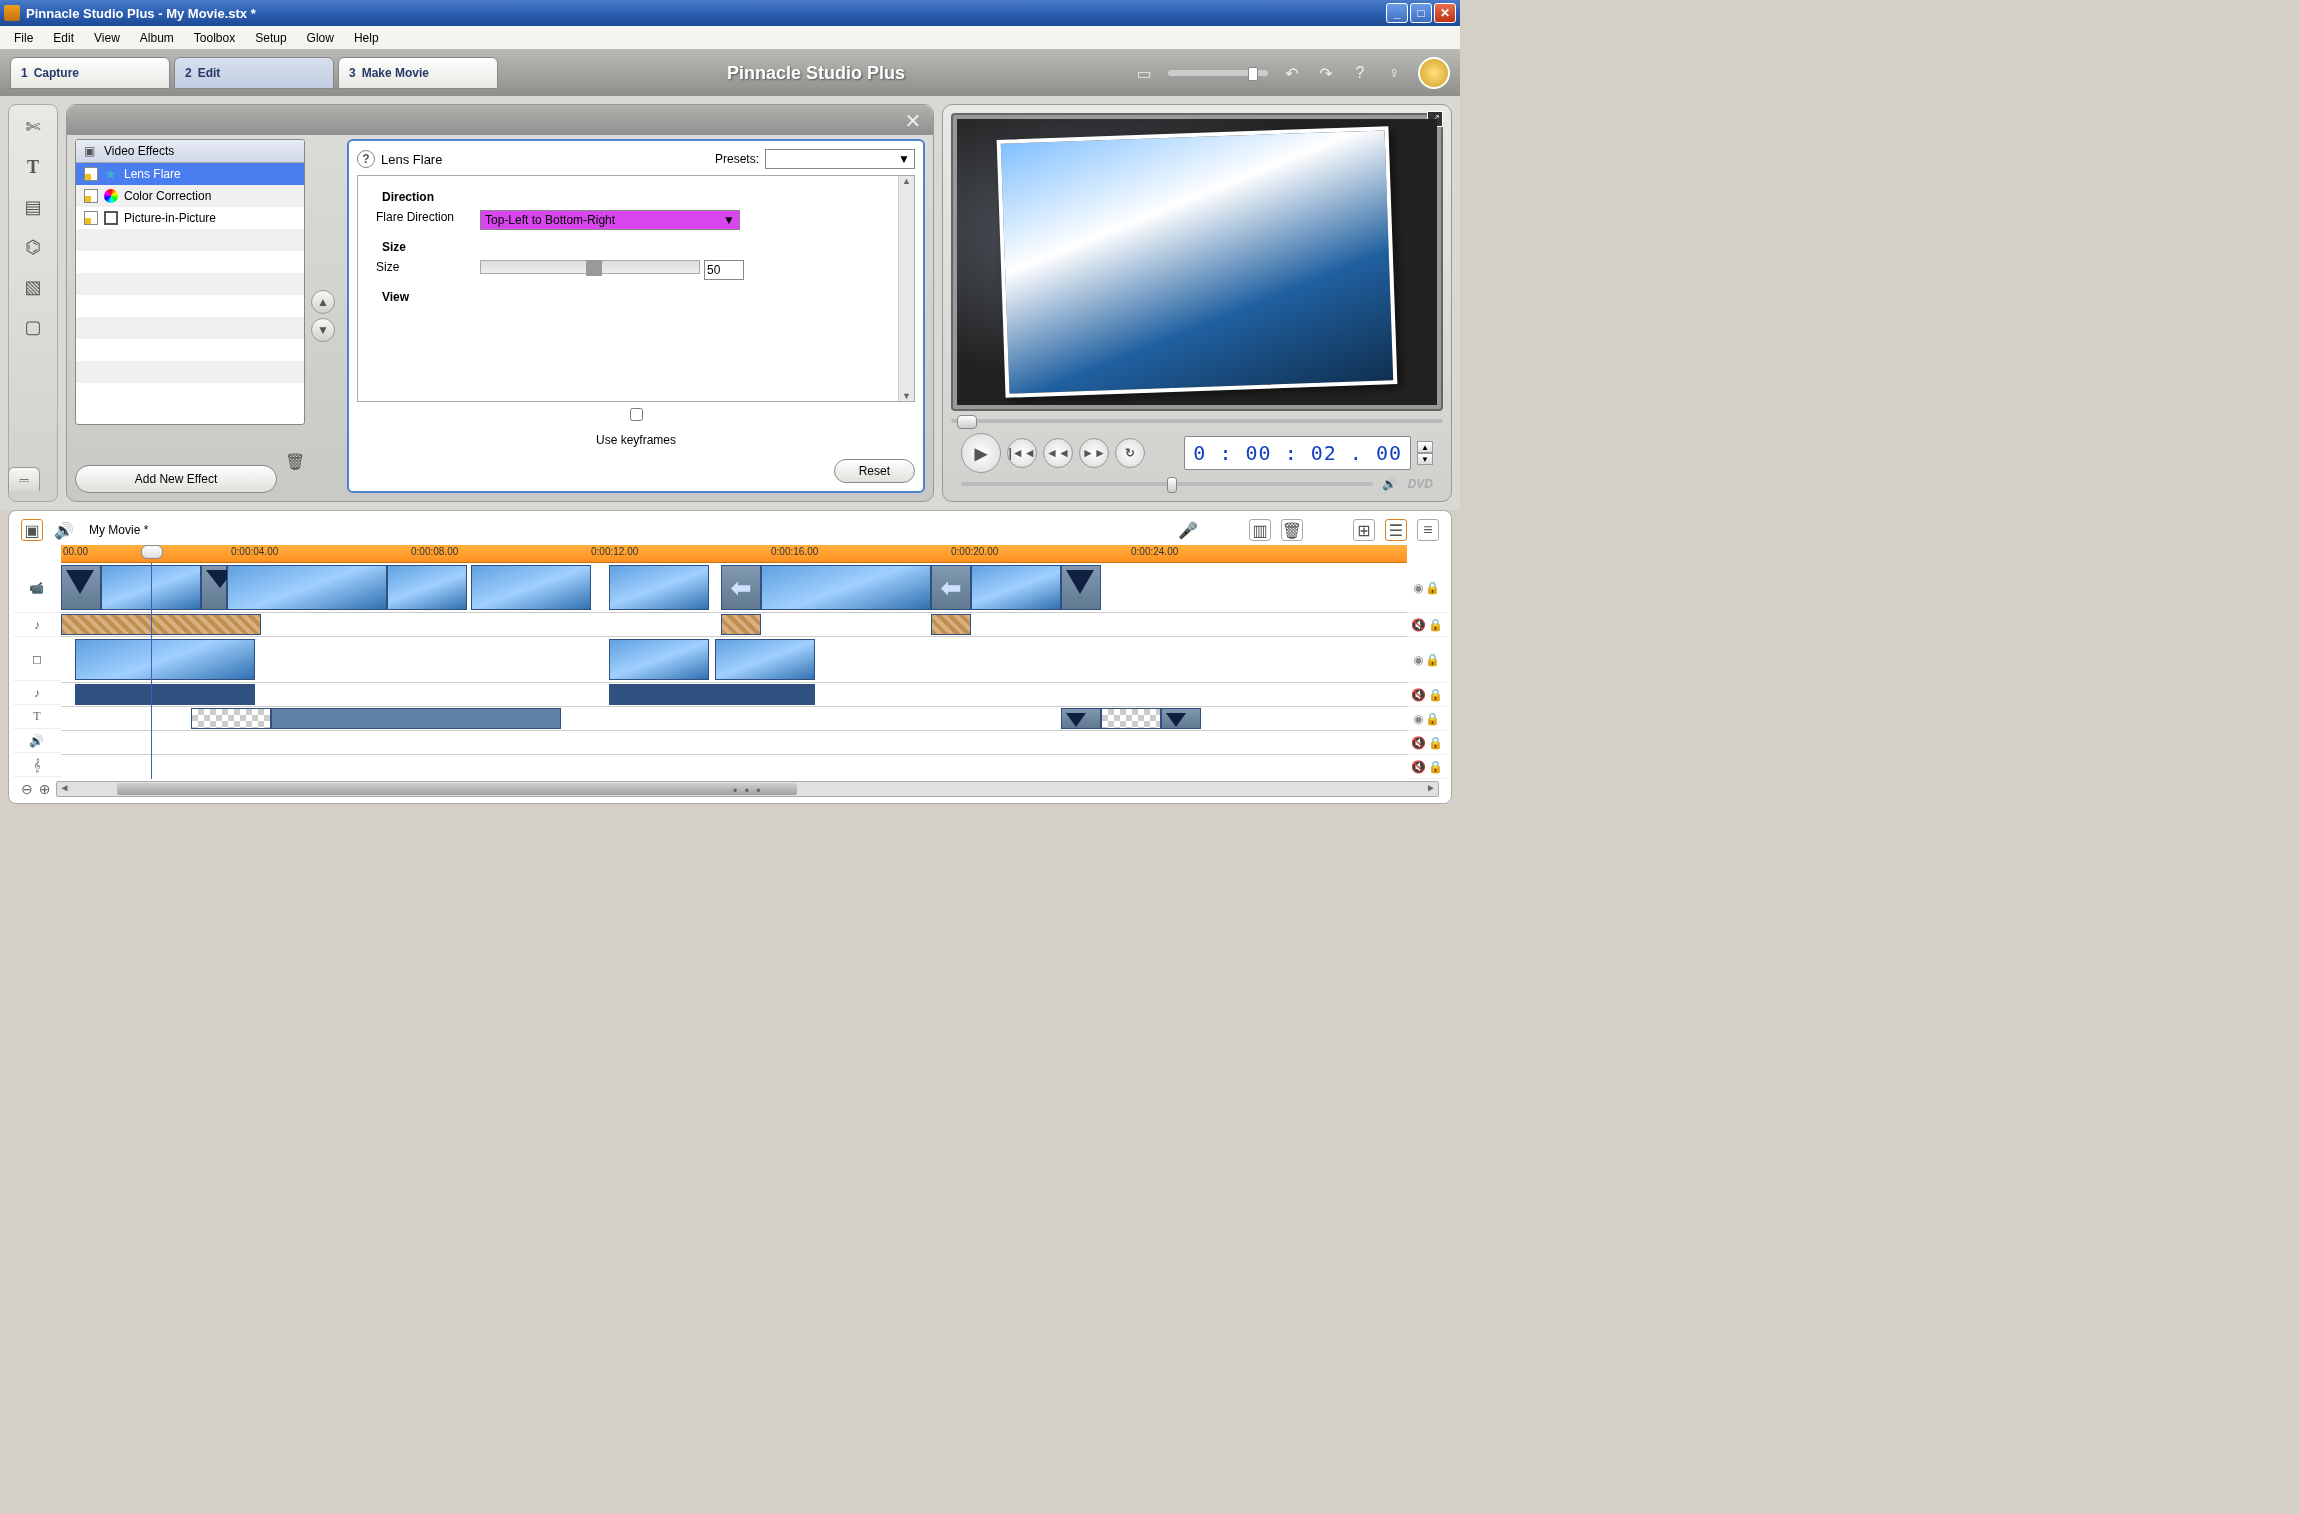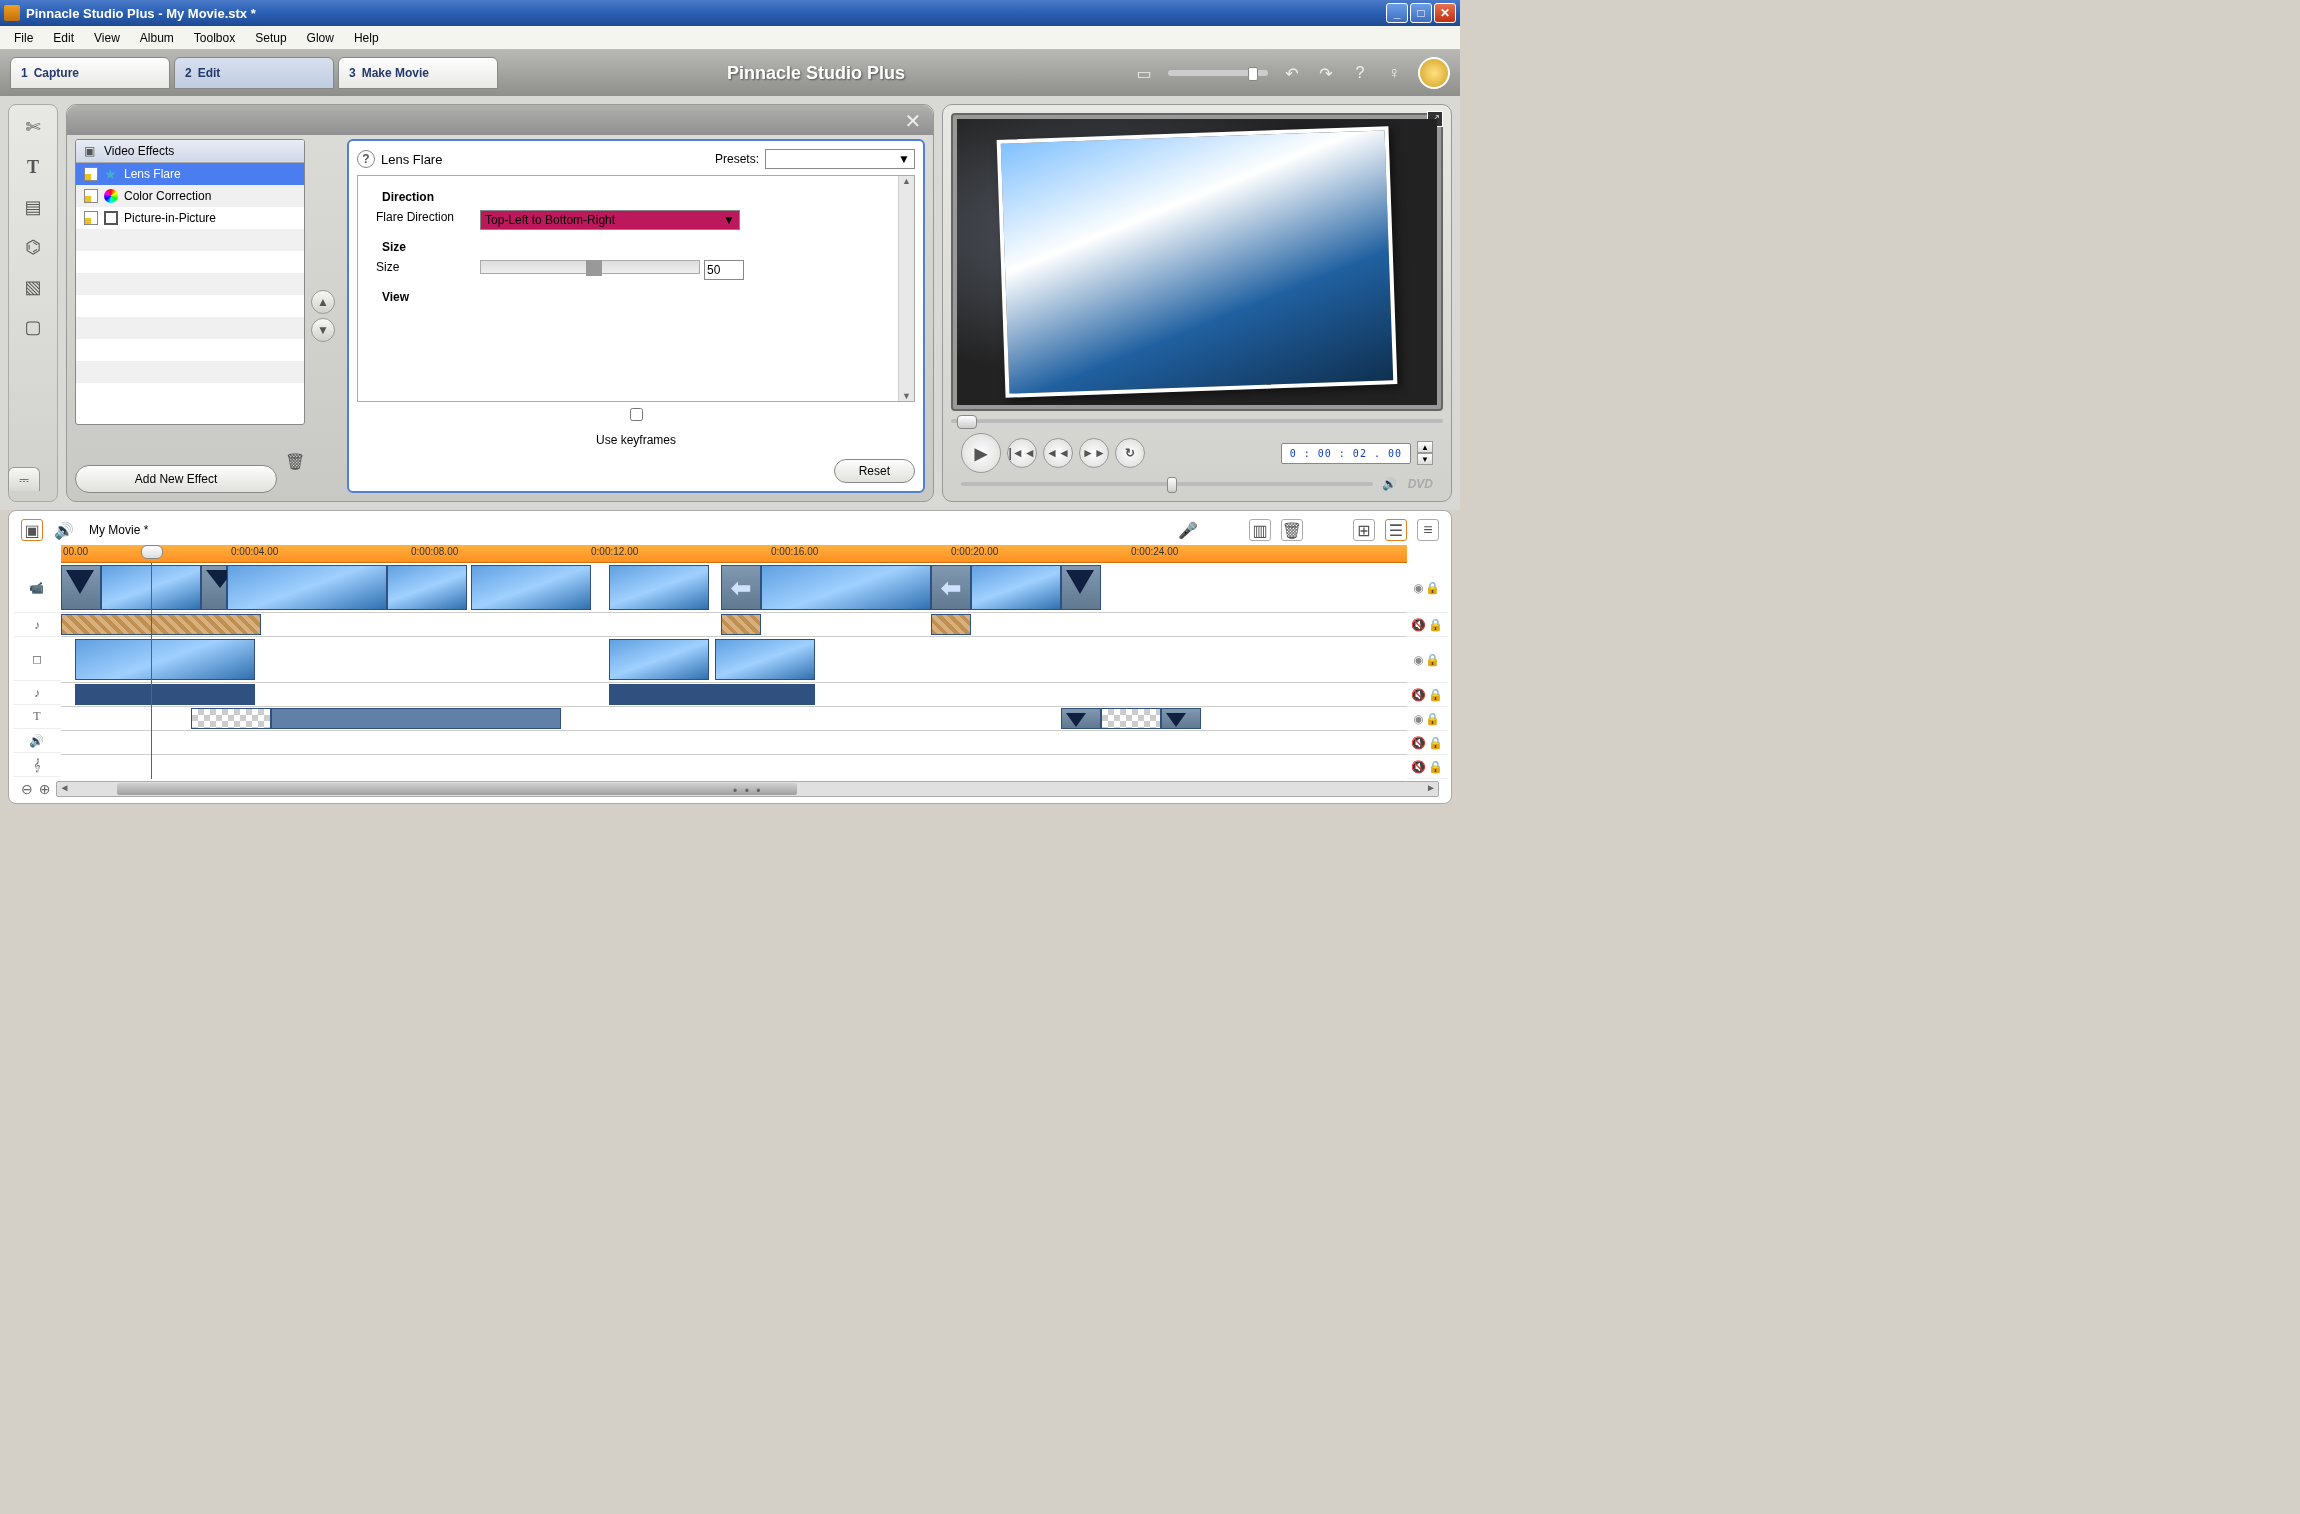--- a/index.html
+++ b/index.html
@@ -62,21 +62,21 @@
 .fx-arrows { width: 30px; display: flex; flex-direction: column; justify-content: center; gap: 4px; margin-top:26px; z-index:1;}
 .arr-btn { width: 24px; height: 24px; border-radius: 50%; background: linear-gradient(#f8f8f4,#d0d0cc); border: 1px solid #999; display: flex; align-items: center; justify-content: center; cursor: pointer; color:#555;}
 
 .fx-props { flex: 1; background: #fff; border: 2px solid #5080d0; border-radius: 6px; padding: 8px; display: flex; flex-direction: column; margin-top:26px; z-index:1;}
 .fx-props-head { display: flex; align-items: center; gap: 6px; padding-bottom: 6px; }
 .help-q { width: 18px; height: 18px; border-radius: 50%; border: 1px solid #888; display: flex; align-items: center; justify-content: center; font-weight: bold; color: #555; cursor:pointer;}
 .props-body { flex:1; border: 1px solid #aaa; padding: 8px; overflow-y: auto; position:relative;}
 .prop-section { font-weight: bold; margin: 6px 16px; }
 .prop-row { display: flex; align-items: flex-start; gap: 4px; margin: 6px 0 10px 10px; }
 .prop-row label { width: 100px; }
-.prop-select { flex: 1; max-width: 260px; background: #be185d; border: 1px solid #888; padding: 2px 4px; display: flex; justify-content: space-between; cursor: pointer; }
+.prop-select { flex: 1; max-width: 260px; background: #d946ef; border: 1px solid #888; padding: 2px 4px; display: flex; justify-content: space-between; cursor: pointer; }
 .prop-slider { width: 220px; height: 14px; background: linear-gradient(#ddd,#eee); border: 1px solid #aaa; position: relative; }
 .prop-slider .thumb { position: absolute; left: 48%; top: -1px; width: 16px; height: 16px; background: #999; }
 .prop-num { width: 40px; border: 1px solid #888; padding: 2px; text-align: left; }
 .glow-swatch { width: 64px; height: 44px; border: 2px solid #888; cursor: pointer; display:inline-block; margin-right:4px;}
 .glow-swatch.sel { border: 3px solid #e08020; }
 .glow-swatch.g0{ background: #000;}
 .glow-swatch.g1{ background: radial-gradient(circle,#ffe060 0%,#604000 40%,#000 80%);}
 .glow-swatch.g2{ background: radial-gradient(circle,#fff 0%,#e0b080 30%,#503020 80%);}
 .glow-swatch.g3{ background: radial-gradient(circle,#ffc0e0 0%,#805060 40%,#201018 80%);}
 .props-foot { display: flex; align-items: center; padding-top: 6px; gap: 12px; flex-direction: column; }
@@ -91,21 +91,21 @@
 .preview-screen { flex: 1; background: #999; border: 2px solid #666; border-radius: 4px; padding:4px; display:flex;}
 .preview-inner{ flex:1; background: #222; position:relative; overflow:hidden;}
 .preview-inner .skydive{ position:absolute; left:44px; top:14px; right:44px; bottom:14px; background: linear-gradient(160deg,#80c0ff,#fff,#2060a0,#103050); border:4px solid #fff; transform: rotate(-2deg); box-shadow: 4px 4px 10px rgba(0,0,0,0.5);}
 .preview-inner::before{ content:''; position:absolute; inset:0; background: radial-gradient(ellipse at 30% 40%, rgba(200,220,255,0.3), transparent 60%);}
 .preview-scrub { height:12px; margin:4px 0; display:flex; align-items:center;}
 .preview-scrub .bar{ flex:1; height:4px; background:#bbb; border-radius:2px; position:relative;}
 .preview-scrub .bar::after{content:'';position:absolute;left:6px;top:-4px;width:18px;height:12px;background:linear-gradient(#fff,#ccc);border:1px solid #888;border-radius:4px;}
 .play-controls { display: flex; align-items: center; gap: 6px; padding: 2px 10px; }
 .pc-btn { width: 30px; height: 30px; border-radius: 50%; background: radial-gradient(#fff,#d8d8d8); border: 1px solid #999; display: flex; align-items: center; justify-content: center; cursor: pointer; color: #555; font-size:12px; font-weight:bold;}
 .pc-btn.play { width: 40px; height: 40px; font-size:16px;}
-.timecode { padding: 4px 8px; background: #fff; border: 1px solid #888; color: #1040c0; font-family: monospace; font-size:10px; letter-spacing:1px; border-radius:2px;}
+.timecode { padding: 4px 8px; background: #fff; border: 1px solid #888; color: #1040c0; font-family: monospace; font-size:20px; letter-spacing:1px; border-radius:2px;}
 .tc-spin{ display:flex; flex-direction:column; gap:0;}
 .tc-spin span{ width:16px; height:12px; background:linear-gradient(#fff,#ddd); border:1px solid #999; font-size:8px; display:flex;align-items:center;justify-content:center;cursor:pointer;}
 .vol-row{ display:flex; align-items:center; gap:10px; padding:2px 10px;}
 .vol-slider{ flex:1; height:4px; background:#bbb; border-radius:2px; position:relative;}
 .vol-slider::after{content:'';position:absolute;left:50%;top:-5px;width:8px;height:14px;background:linear-gradient(#fff,#ccc);border:1px solid #888;border-radius:3px;}
 
 
 .timeline-wrap { background: #fff; border: 1px solid #aaa; margin: 0 8px 8px; border-radius: 8px; padding: 4px; }
 .tl-toolbar { display: flex; align-items: center; padding: 4px 8px; gap: 10px; }
 .tl-toolbar .proj-name { flex: 1; padding-left:4px;}

